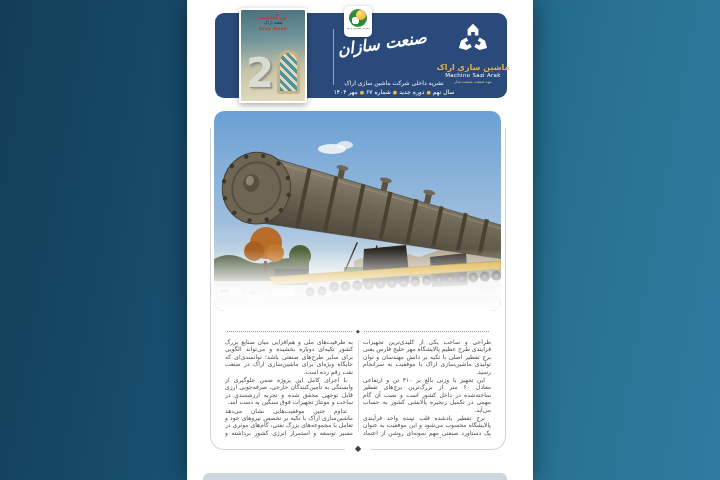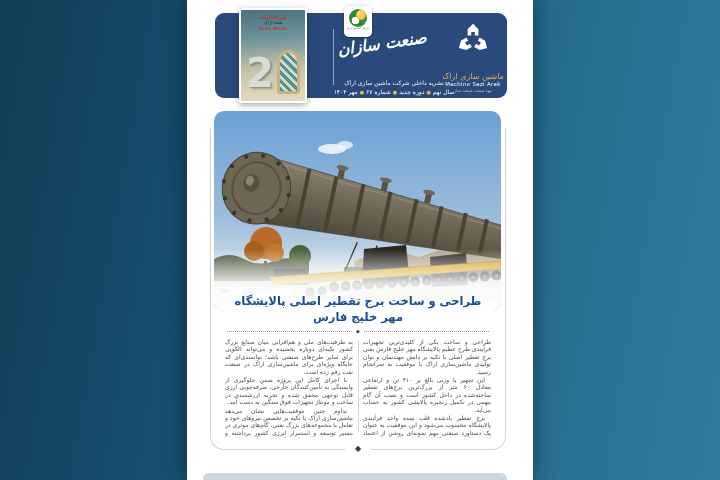--- a/index.html
+++ b/index.html
@@ -36,21 +36,21 @@
   .idro{position:absolute;left:157px;top:6px;width:28px;height:31px;background:#fff;border-radius:5px;z-index:3;
         box-shadow:0 1px 4px rgba(0,0,0,.3);text-align:center;}
   .idro .ring{position:relative;width:18px;height:18px;margin:3px auto 0;border-radius:50%;
         background:radial-gradient(circle at 35% 65%, #ffffff 0 22%, #2f8a3a 23% 100%);}
   .idro .sun{position:absolute;right:1px;top:1px;width:10px;height:10px;border-radius:50%;
         background:radial-gradient(circle at 35% 35%, #ffe27a, #f0a41e);}
   .idro .cap{font-size:3px;color:#2f6b33;line-height:4px;white-space:nowrap;overflow:hidden;transform:scale(.8);}
   
   .msa{position:absolute;left:243px;top:22px;width:86px;text-align:center;z-index:2;}
   .msa svg{display:block;margin:0 auto;}
-  .msa .fa{color:#e4b14e;font-size:8px;font-weight:normal;line-height:9px;margin-top:14px;}
+  .msa .fa{color:#e4b14e;font-size:8px;font-weight:bold;line-height:9px;margin-top:5px;}
   .msa .en{color:#ffffff;font-size:5.5px;line-height:6.5px;letter-spacing:.3px;}
   .msa .slogan{color:#d8c79a;font-size:4px;line-height:5px;}
   
   .frame{position:absolute;left:23px;top:128px;width:296px;height:322px;border:1px solid #d2d2d2;border-top:none;
         border-radius:0 0 14px 14px;z-index:0;box-sizing:border-box;}
   .photo{position:absolute;left:27px;top:111px;width:287px;height:200px;border-radius:10px;overflow:hidden;z-index:1;}
   .photo svg{display:block;}
   .photo .fade{position:absolute;left:0;right:0;bottom:0;height:62px;
         background:linear-gradient(180deg,rgba(255,255,255,0) 0%,rgba(255,255,255,.85) 55%,#fff 100%);}
   .headline{position:absolute;left:36px;top:293px;width:270px;text-align:center;font-weight:bold;
@@ -238,21 +238,20 @@
         </g>
       <circle cx="96" cy="181" r="4.5" fill="#17171c"></circle>
         <circle cx="96" cy="181" r="1.6" fill="#55555f"></circle>
       <circle cx="108" cy="180" r="4.5" fill="#17171c"></circle>
         <circle cx="108" cy="180" r="1.6" fill="#55555f"></circle>
     </svg>
     <div class="fade"></div>
   </div>
 
   <div class="headline" id="headline" dir="rtl" lang="fa" style="color: rgb(28, 78, 145);">
-    <div>طراحی و ساخت برج تقطیر اصلی پالایشگاه مهر خلیج فارس</div>
   </div>
 
   <div class="divider">
     <span class="line"></span>
     <span class="dot">◆</span>
     <span class="line"></span>
   </div>
 
   <div class="columns" dir="rtl" lang="fa">
     <div class="col" id="col-right">

